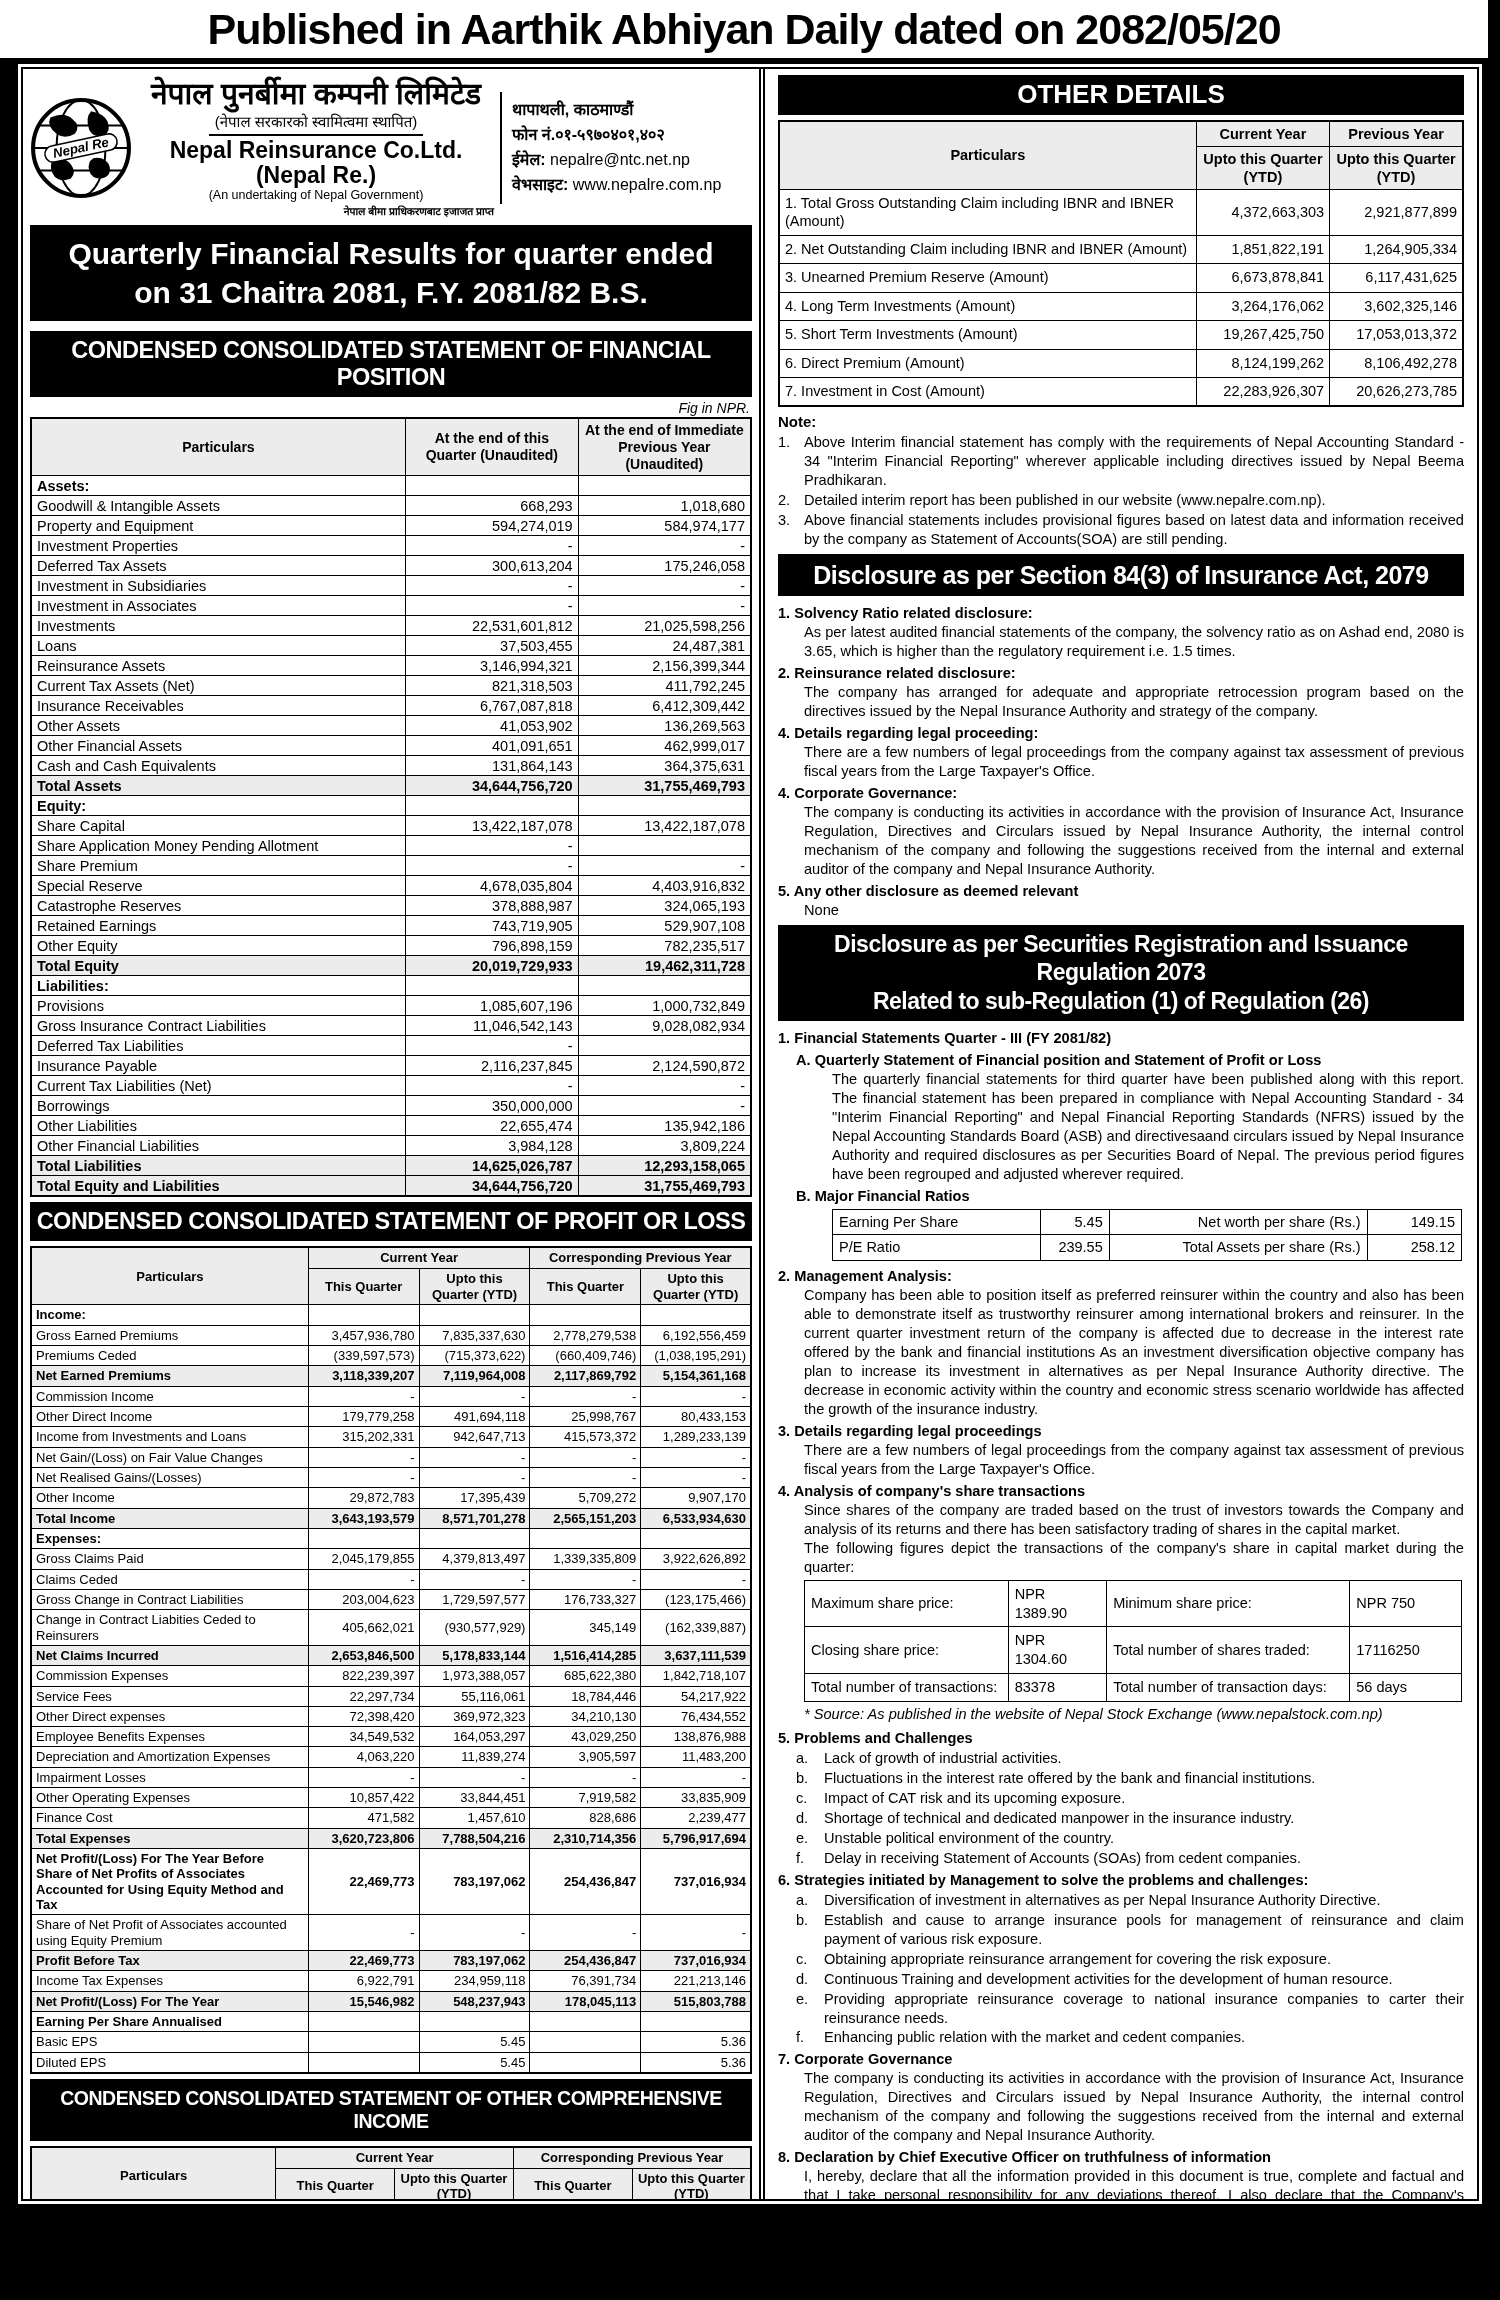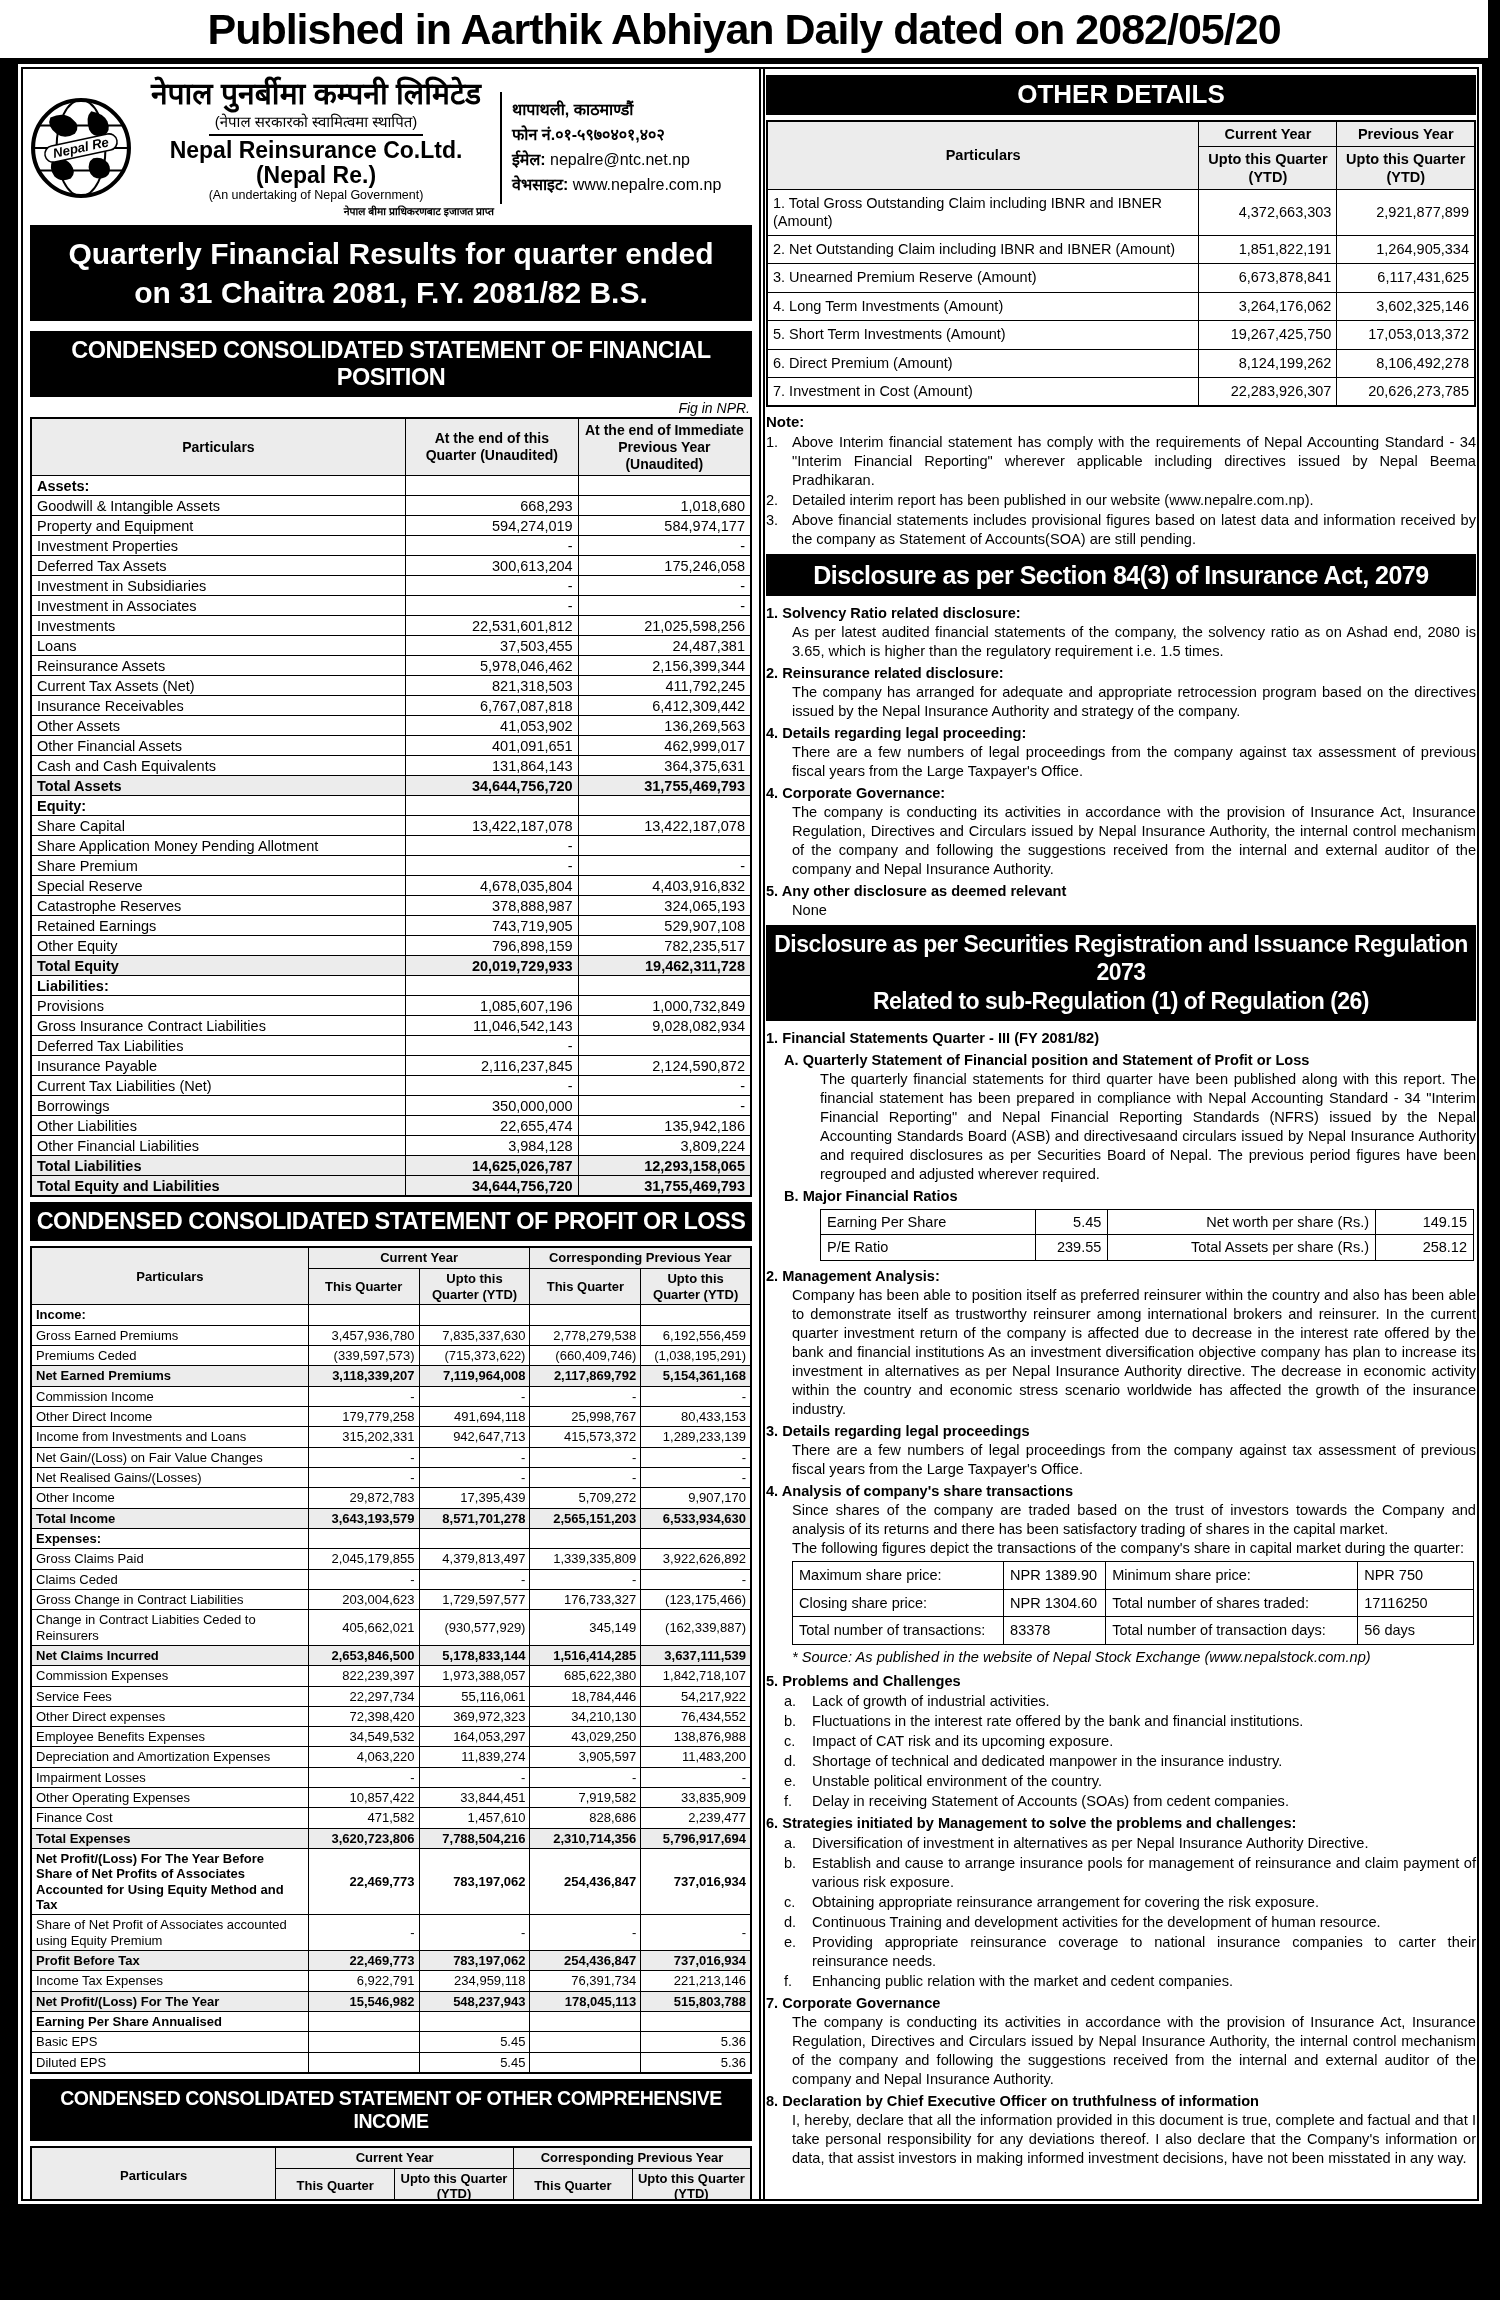--- a/index.html
+++ b/index.html
@@ -9,21 +9,21 @@
   .top-band { position: absolute; top: 0; left: 0; right: 12px; height: 58px; background: #fff;
               display: flex; align-items: center; justify-content: center; }
   .top-band .title { font-size: 43px; font-weight: 700; letter-spacing: -1px; }
 
   .ad { position: absolute; top: 58px; left: 12px; right: 12px; height: 2152px;
         background: #fff; border: 6px solid #000; padding: 3px; }
   .ad-inner { border: 2px solid #000; height: 100%; display: flex; overflow: hidden; background: #fff; }
 
   .col-left  { width: 742px; padding: 5px 7px; border-right: 6px double #000;
                display: flex; flex-direction: column; }
-  .col-right { flex: 1; padding: 4px 1px; display: flex; flex-direction: column; }
+  .col-right { flex: 1; padding: 4px 13px; display: flex; flex-direction: column; }
 
   
   .masthead { display: flex; align-items: center; gap: 6px; padding: 4px 0 2px 0; }
   .logo { width: 102px; height: 102px; flex: none; }
   .mast-center { flex: 1; text-align: center; }
   .np-name { font-size: 30px; font-weight: 700; line-height: 1.05; }
   .np-sub  { font-size: 15px; border-bottom: 2px solid #000; display: inline-block; padding: 1px 6px 3px; }
   .en-name { font-size: 23px; font-weight: 700; line-height: 1.1; margin-top: 2px; }
   .en-sub  { font-size: 12.5px; }
   .license { font-size: 10.5px; font-weight: 700; text-align: right; margin-top: 2px; }
@@ -187,21 +187,21 @@
                 <td class="num">22,531,601,812</td>
                 <td class="num">21,025,598,256</td>
               </tr>
               <tr>
                 <td class="lbl">Loans</td>
                 <td class="num">37,503,455</td>
                 <td class="num">24,487,381</td>
               </tr>
               <tr>
                 <td class="lbl">Reinsurance Assets</td>
-                <td class="num">5,978,046,462</td>
+                <td class="num">3,146,994,321</td>
                 <td class="num">2,156,399,344</td>
               </tr>
               <tr>
                 <td class="lbl">Current Tax Assets (Net)</td>
                 <td class="num">821,318,503</td>
                 <td class="num">411,792,245</td>
               </tr>
               <tr>
                 <td class="lbl">Insurance Receivables</td>
                 <td class="num">6,767,087,818</td>

